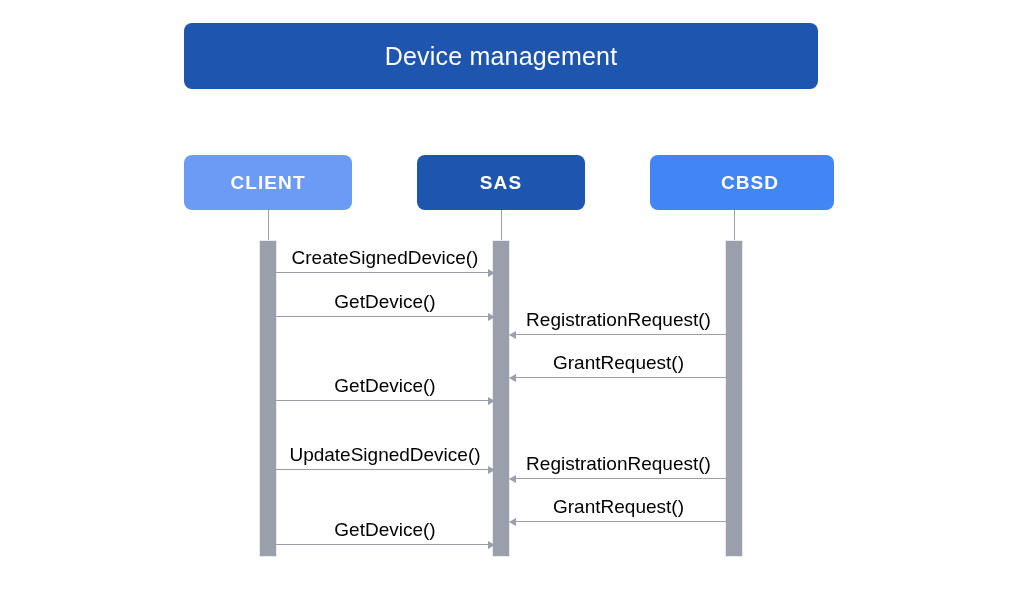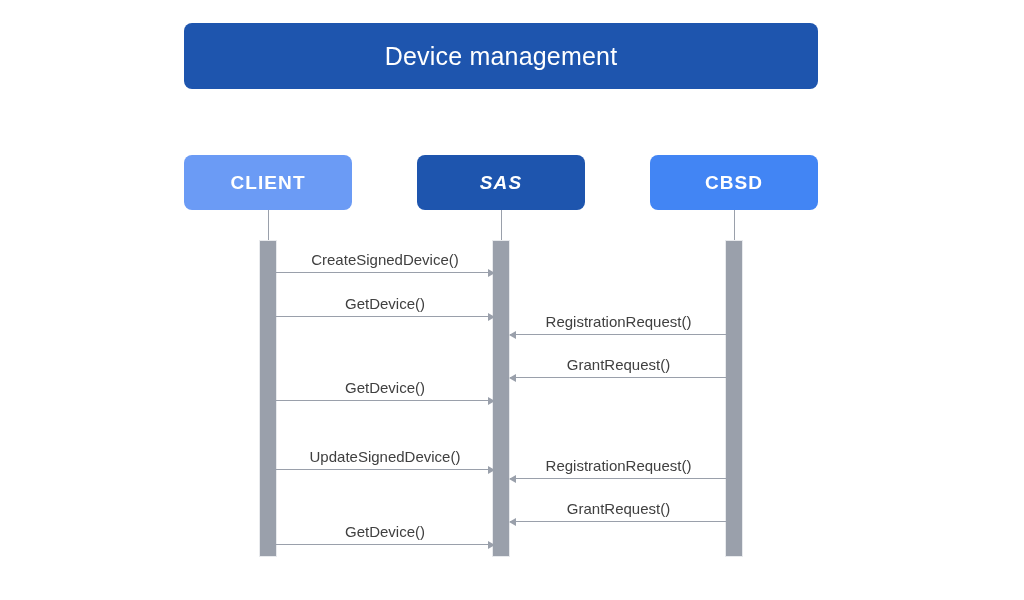--- a/index.html
+++ b/index.html
@@ -97,46 +97,46 @@
   .message.to-left .arrow-head {
     left: -1px;
     border-right: 7px solid #9aa0ab;
   }
   .message .message-label {
     position: absolute;
     bottom: 6px;
     left: 0;
     width: 100%;
     text-align: center;
-    color: #404040;
-    font-size: 15px;
+    color: #000000;
+    font-size: 19px;
     line-height: 1;
     white-space: nowrap;
   }
 </style>
 </head>
 <body>
 
 <div id="diagram">
 
   <div class="title-banner">
     <span class="title-text">Device management</span>
   </div>
 
   <div class="lifeline" style="left:268px; top:175px; height:66px;"></div>
   <div class="lifeline" style="left:501px; top:175px; height:66px;"></div>
   <div class="lifeline" style="left:734px; top:175px; height:66px;"></div>
 
   <div class="participant" style="left:184px; background:#6b9bf5;">
     <span class="participant-label">CLIENT</span>
   </div>
-  <div class="participant" style="left:417px; background:#1e55ae;font-style:italic;">
+  <div class="participant" style="left:417px; background:#1e55ae;">
     <span class="participant-label">SAS</span>
   </div>
-  <div class="participant" style="left:650px; background:#4285f4;">
+  <div class="participant" style="left:650px; background:#4285f4;padding-left:16px;">
     <span class="participant-label">CBSD</span>
   </div>
 
   <div class="activation" style="left:259px; top:240px; height:315px;"></div>
   <div class="activation" style="left:492px; top:240px; height:315px;"></div>
   <div class="activation" style="left:725px; top:240px; height:315px;"></div>
 
   <div class="message to-right" style="left:276px; top:272px; width:218px;">
     <span class="message-label">CreateSignedDevice()</span>
     <span class="arrow-head"></span>

